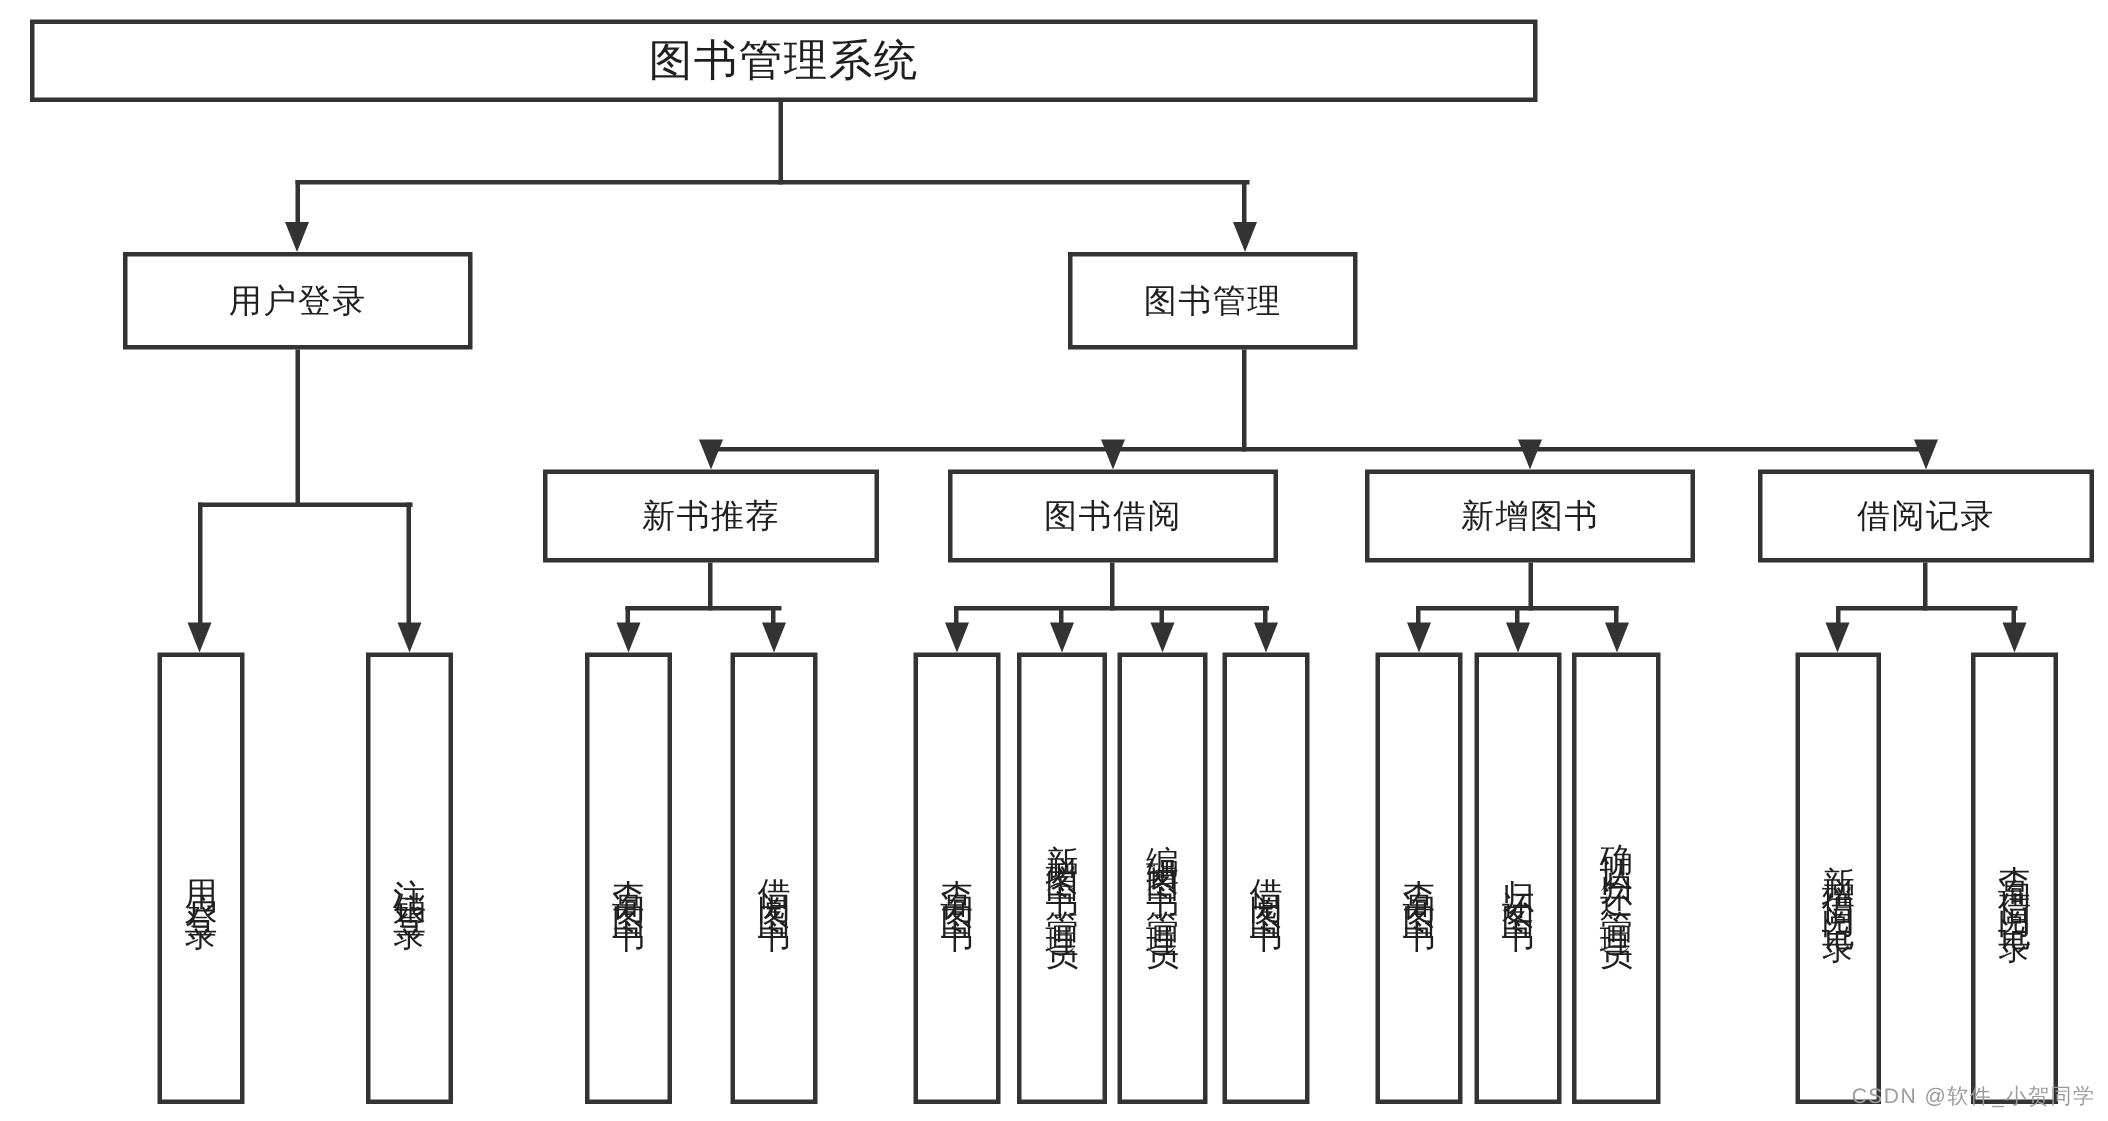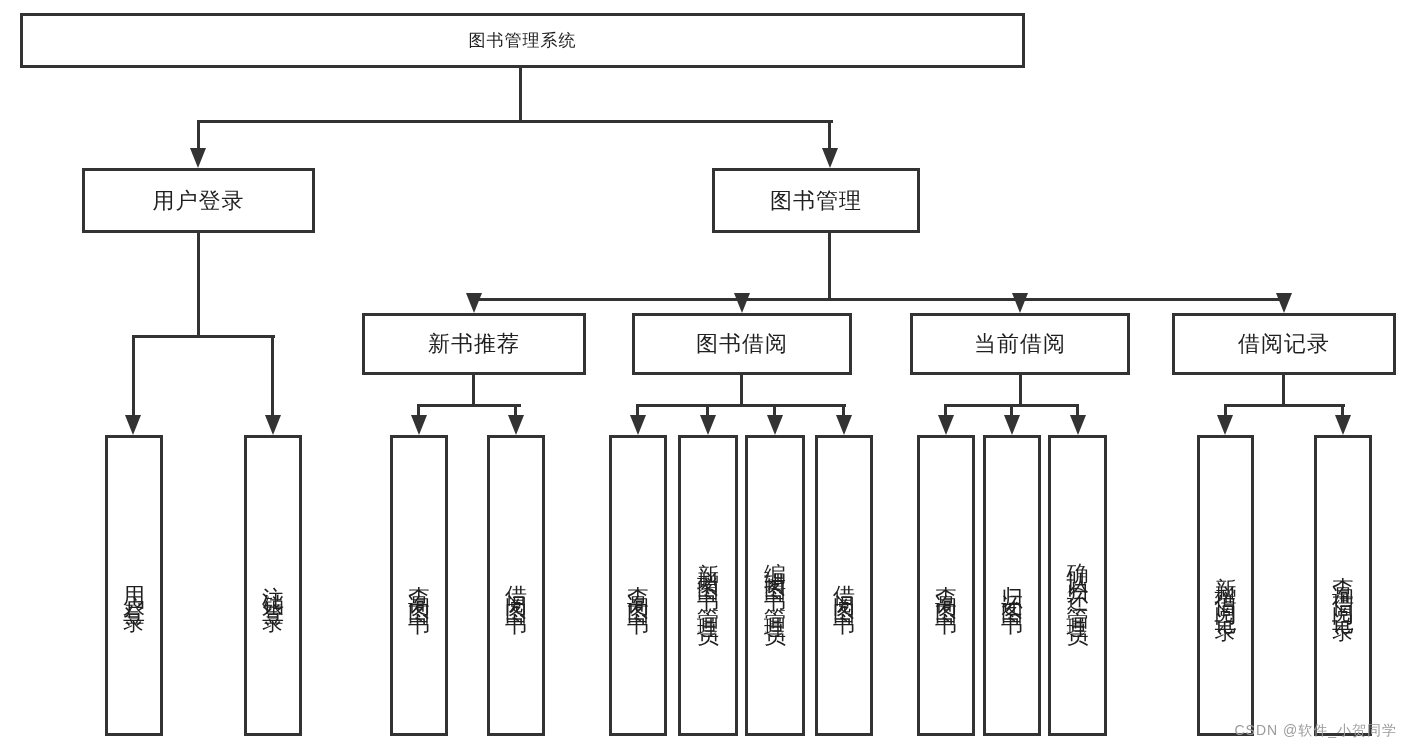--- a/index.html
+++ b/index.html
@@ -23,21 +23,21 @@
     display: flex;
     align-items: center;
     justify-content: center;
   }
   .hbox span {
     font-size: 22px;
     letter-spacing: 1px;
     color: var(--text, #222222);
     white-space: nowrap;
   }
-  .hbox.title span { font-size: 17px; }
+  .hbox.title span { font-size: 29px; }
   .vbox .vtext {
     writing-mode: vertical-rl;
     text-orientation: mixed;
     font-size: 22px;
     line-height: 1;
     letter-spacing: 9px;
     color: var(--text, #222222);
   }
   .line {
     position: absolute;
@@ -72,21 +72,21 @@
   <div class="line" style="left:519px;top:68px;width:3px;height:55px"></div>
   <div class="line" style="left:197px;top:120px;width:636px;height:3px"></div>
   <div class="line" style="left:197px;top:120px;width:3px;height:32px"></div>
   <div class="arrow" style="left:190px;top:148px"></div>
   <div class="line" style="left:828px;top:120px;width:3px;height:32px"></div>
   <div class="arrow" style="left:822px;top:148px"></div>
 
   <div class="box hbox" style="left:82px;top:168px;width:233px;height:65px">
     <span>用户登录</span>
   </div>
-  <div class="box hbox" style="left:712px;top:168px;width:208px;height:65px">
+  <div class="box hbox" style="left:712px;top:168px;width:193px;height:65px">
     <span>图书管理</span>
   </div>
 
   <div class="line" style="left:197px;top:233px;width:3px;height:105px"></div>
   <div class="line" style="left:132px;top:335px;width:143px;height:3px"></div>
   <div class="line" style="left:132px;top:335px;width:3px;height:84px"></div>
   <div class="arrow" style="left:125px;top:415px"></div>
   <div class="line" style="left:271px;top:335px;width:3px;height:84px"></div>
   <div class="arrow" style="left:265px;top:415px"></div>
 
@@ -97,21 +97,21 @@
   <div class="arrow" style="left:1012px;top:293px"></div>
   <div class="arrow" style="left:1276px;top:293px"></div>
 
   <div class="box hbox" style="left:632px;top:313px;width:220px;height:62px">
     <span>图书借阅</span>
   </div>
   <div class="box hbox" style="left:362px;top:313px;width:224px;height:62px">
     <span>新书推荐</span>
   </div>
   <div class="box hbox" style="left:910px;top:313px;width:220px;height:62px">
-    <span>当前借阅</span>
+    <span>新增图书</span>
   </div>
   <div class="box hbox" style="left:1172px;top:313px;width:224px;height:62px">
     <span>借阅记录</span>
   </div>
 
   <div class="line" style="left:472px;top:375px;width:3px;height:32px"></div>
   <div class="line" style="left:417px;top:404px;width:104px;height:3px"></div>
   <div class="line" style="left:417px;top:404px;width:3px;height:15px"></div>
   <div class="arrow" style="left:411px;top:415px"></div>
   <div class="line" style="left:514px;top:404px;width:3px;height:15px"></div>

